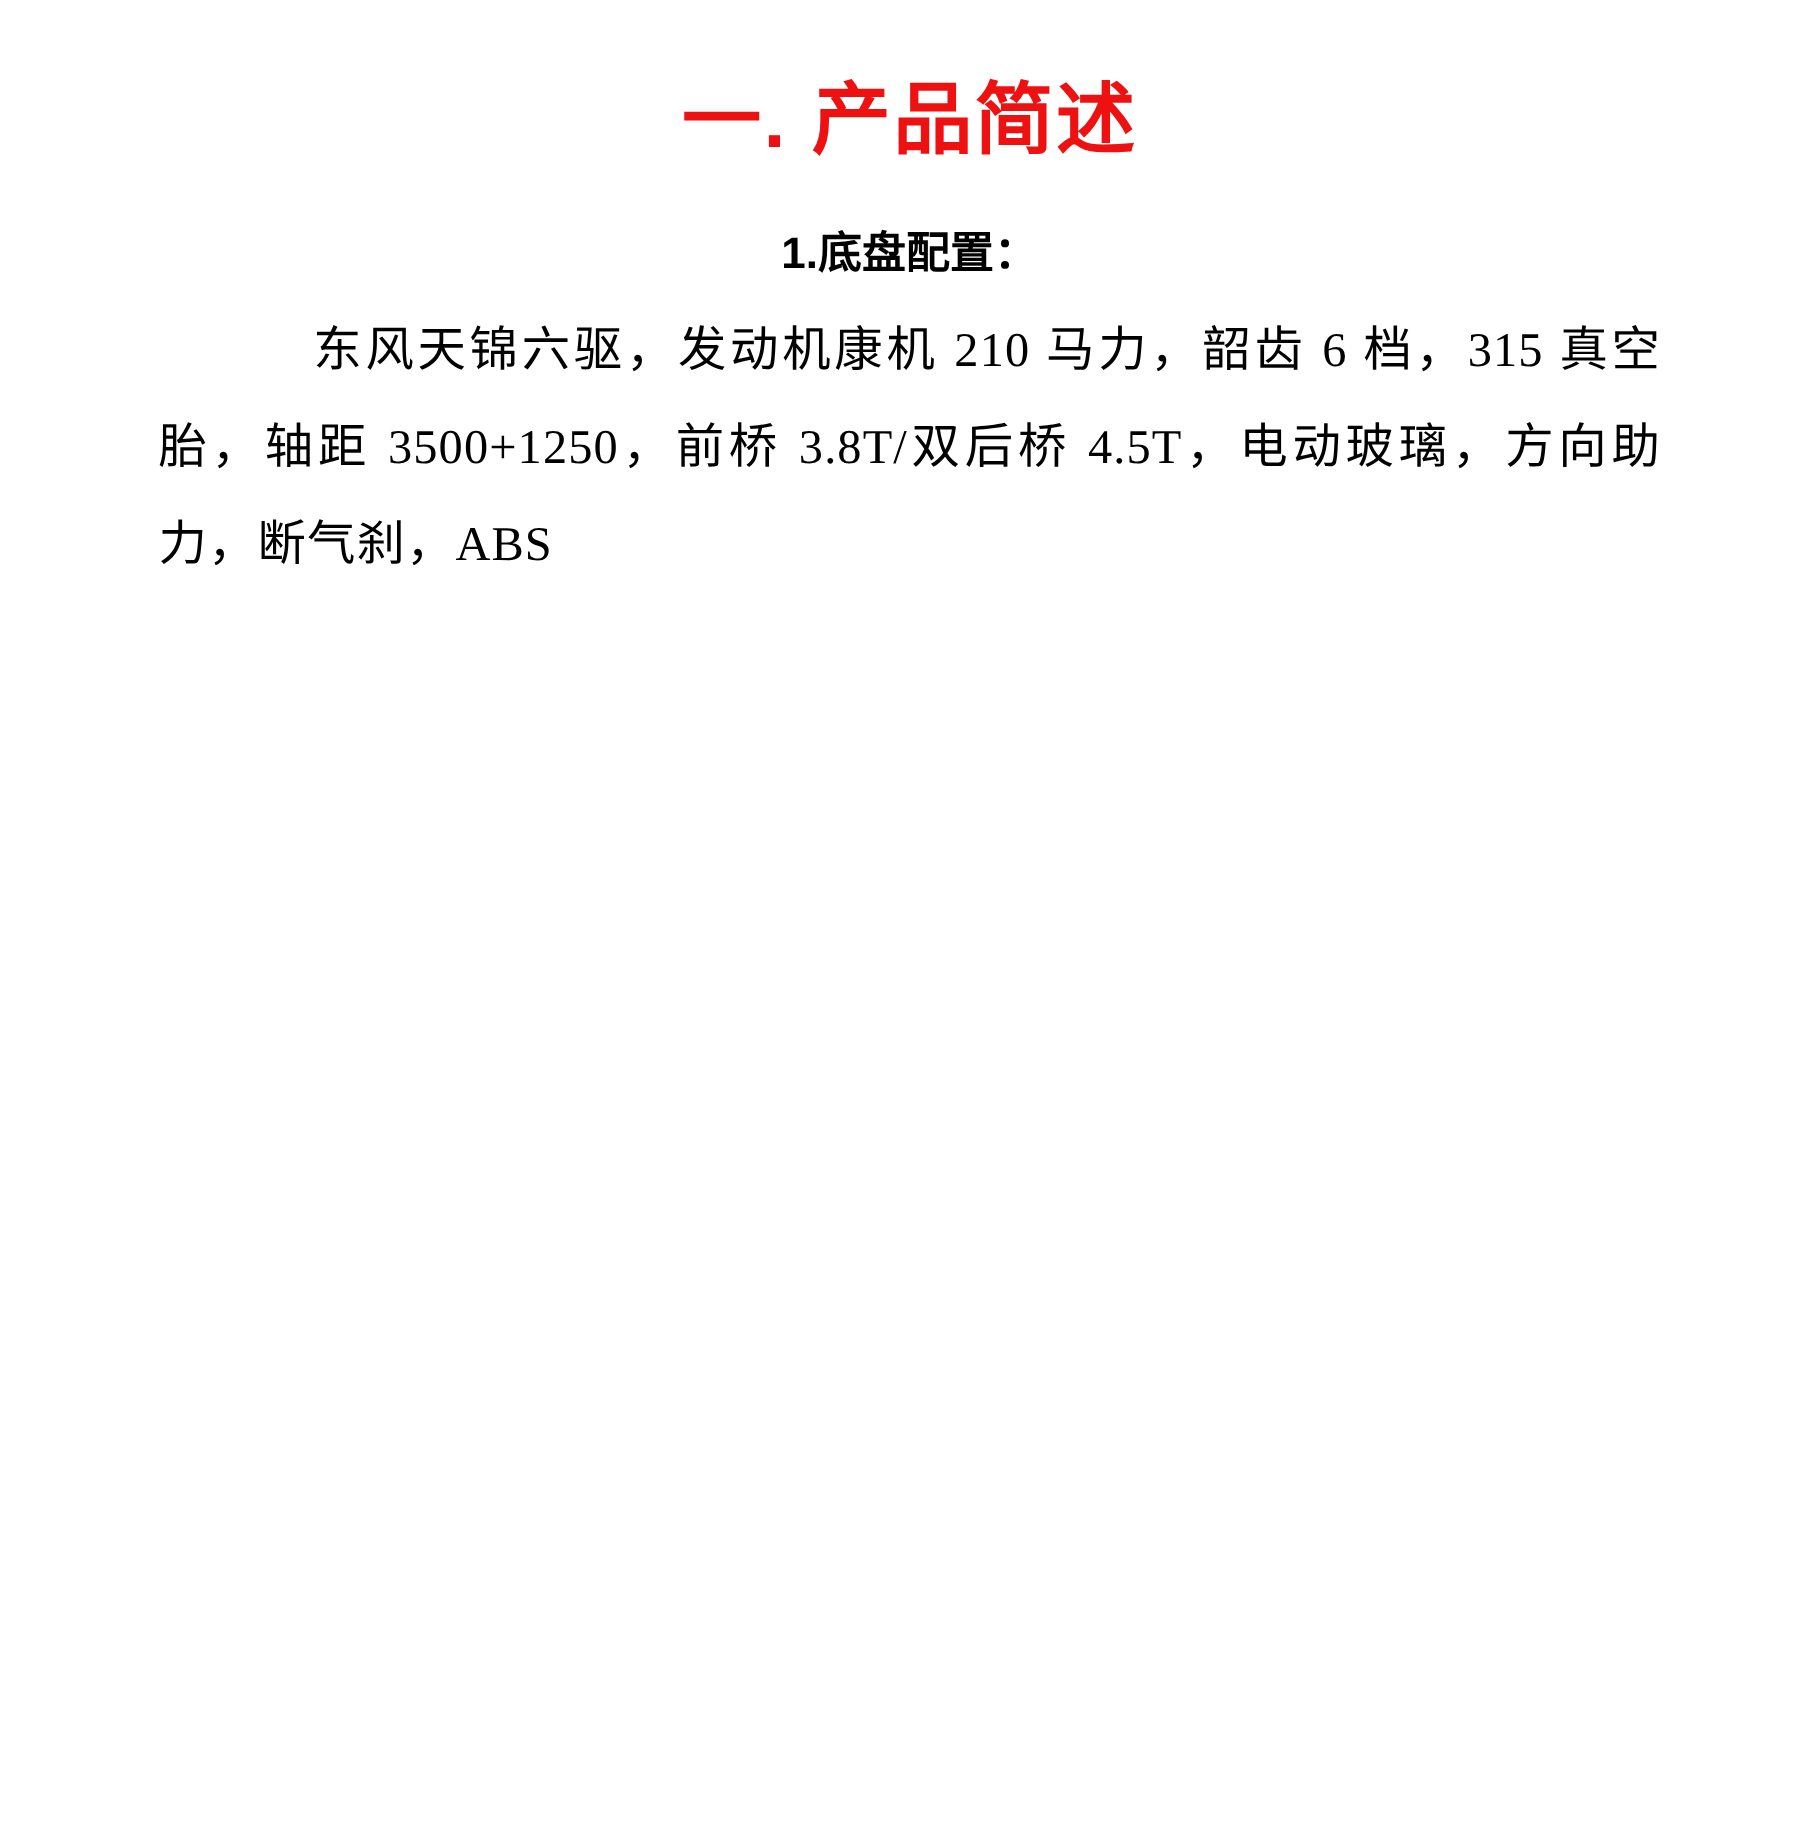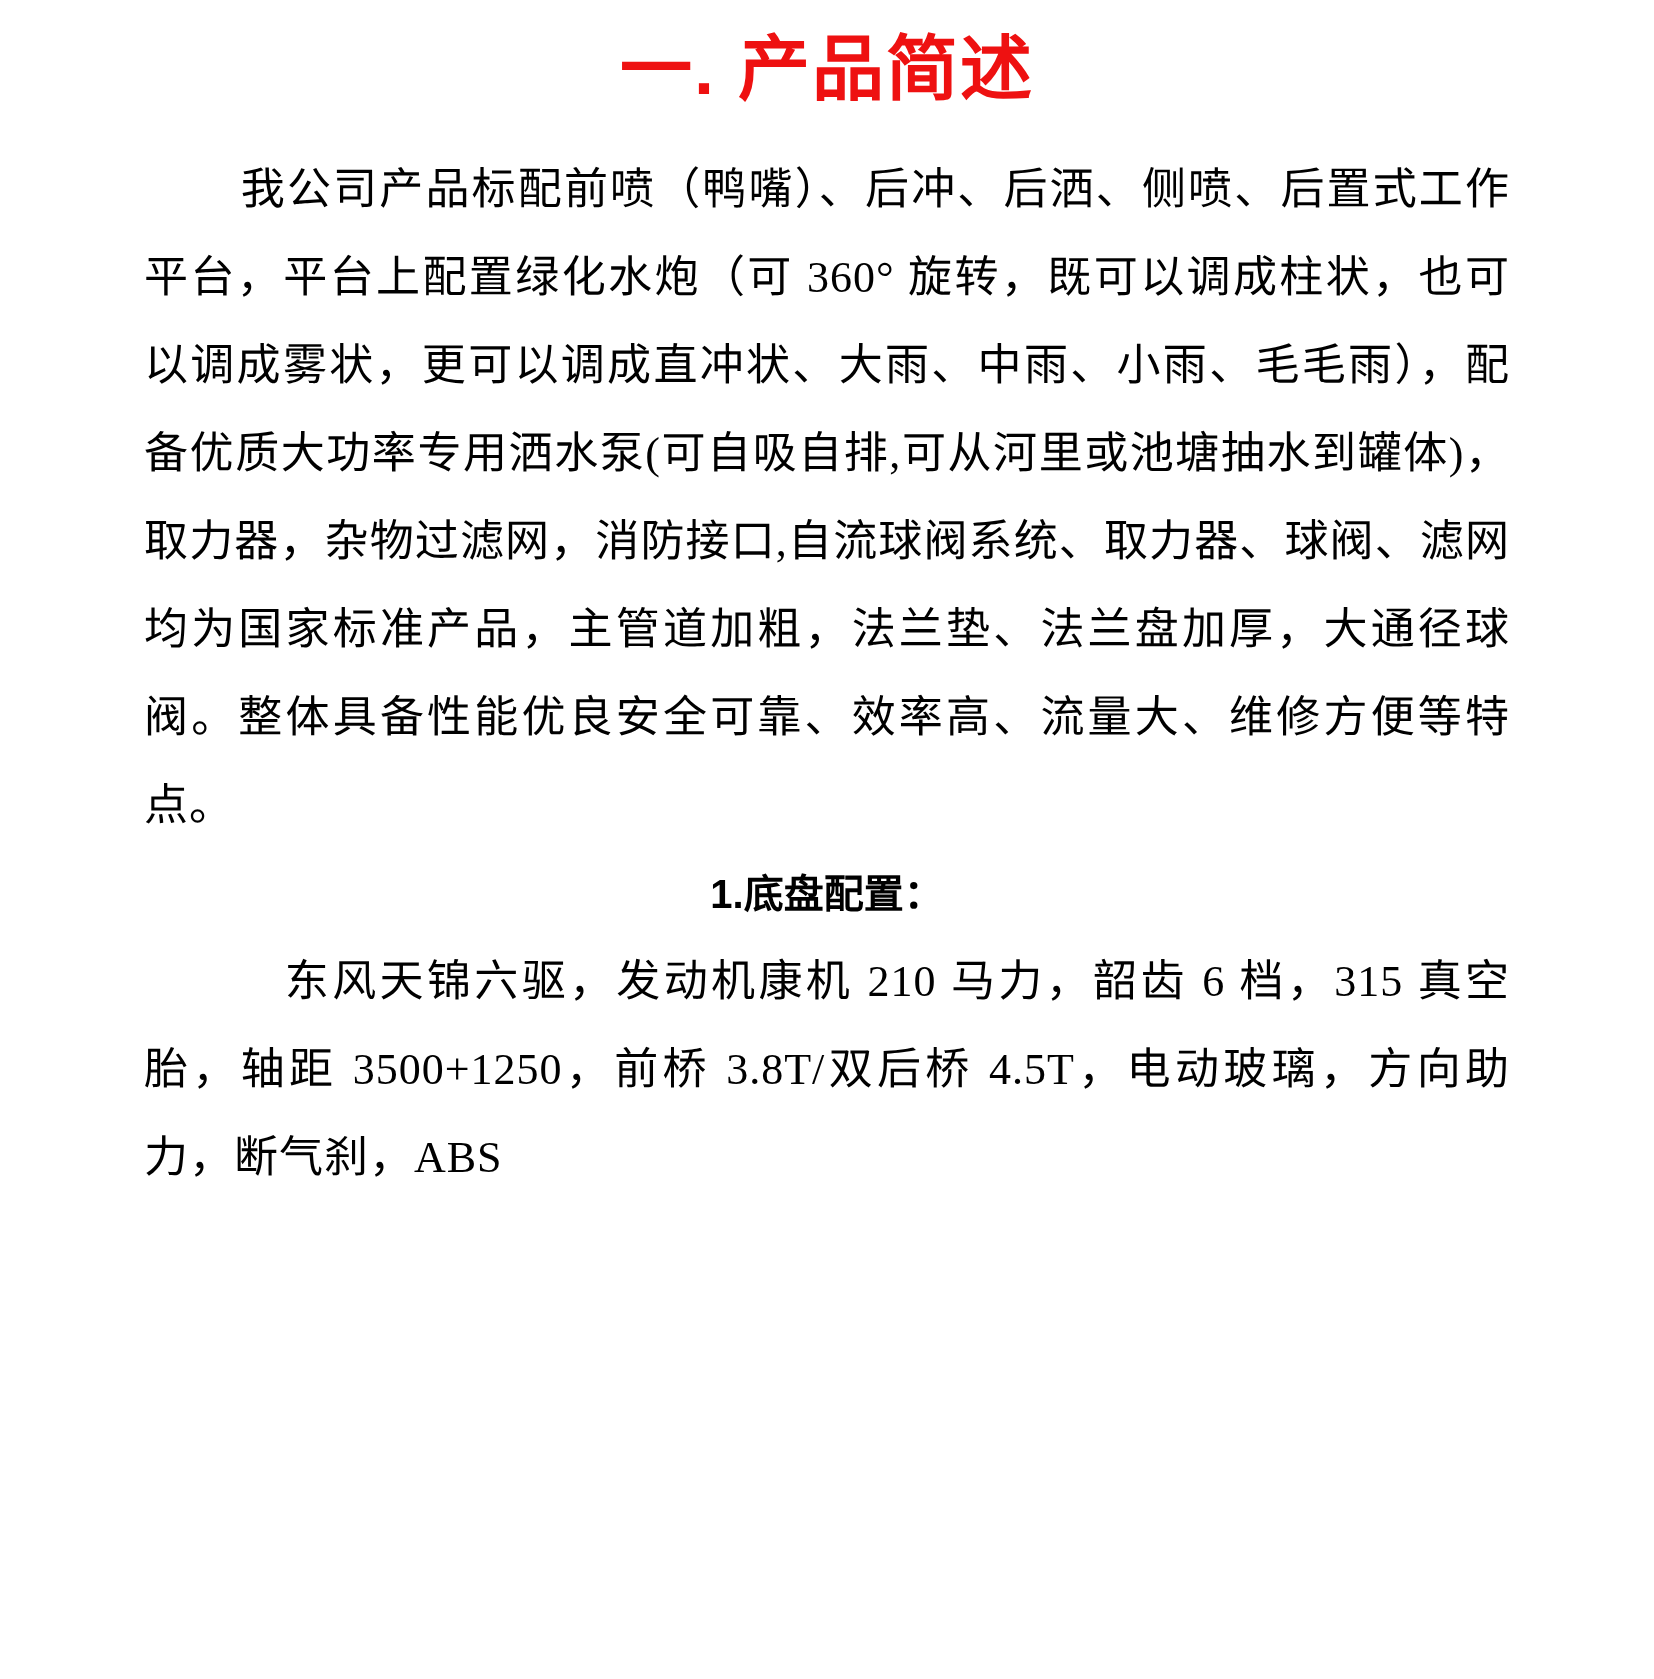--- a/index.html
+++ b/index.html
@@ -9,21 +9,21 @@
   }
   .page {
     position: relative;
     width: 1654px;
     height: 1335px;
     margin: 0 auto;
     background: #ffffff;
     color: #000000;
     overflow: hidden;
     box-sizing: border-box;
-    padding: 26px 144px 0 144px;
+    padding: 67px 144px 0 144px;
     font-family: "Liberation Serif", "DejaVu Serif", serif;
   }
   .section-title {
     margin: 0;
     text-align: center;
     color: #ee1111;
     font-size: 72px;
     line-height: 86px;
     font-weight: 900;
     letter-spacing: 2px;
@@ -61,21 +61,20 @@
   }
 </style>
 </head>
 <body>
 
 <div class="page">
 
   <h1 class="section-title title-1">一. 产品简述</h1>
 
   <div class="body-text">
-    <p class="para indent-2">我公司产品标配前喷（鸭嘴）、后冲、后洒、侧喷、后置式工作平台，平台上配置绿化水炮（可 360° 旋转，既可以调成柱状，也可以调成雾状，更可以调成直冲状、大雨、中雨、小雨、毛毛雨），配备优质大功率专用洒水泵(可自吸自排,可从河里或池塘抽水到罐体)，取力器，杂物过滤网，消防接口,自流球阀系统、取力器、球阀、滤网均为国家标准产品，主管道加粗，法兰垫、法兰盘加厚，大通径球阀。整体具备性能优良安全可靠、效率高、流量大、维修方便等特点。</p>
   </div>
 
 
   <div class="body-text">
     <h2 class="sub-heading">1.底盘配置：</h2>
     <p class="para indent-3">东风天锦六驱，发动机康机 210 马力，韶齿 6 档，315 真空胎，轴距 3500+1250，前桥 3.8T/双后桥 4.5T，电动玻璃，方向助力，断气刹，ABS</p>
   </div>
 
 </div>
 

